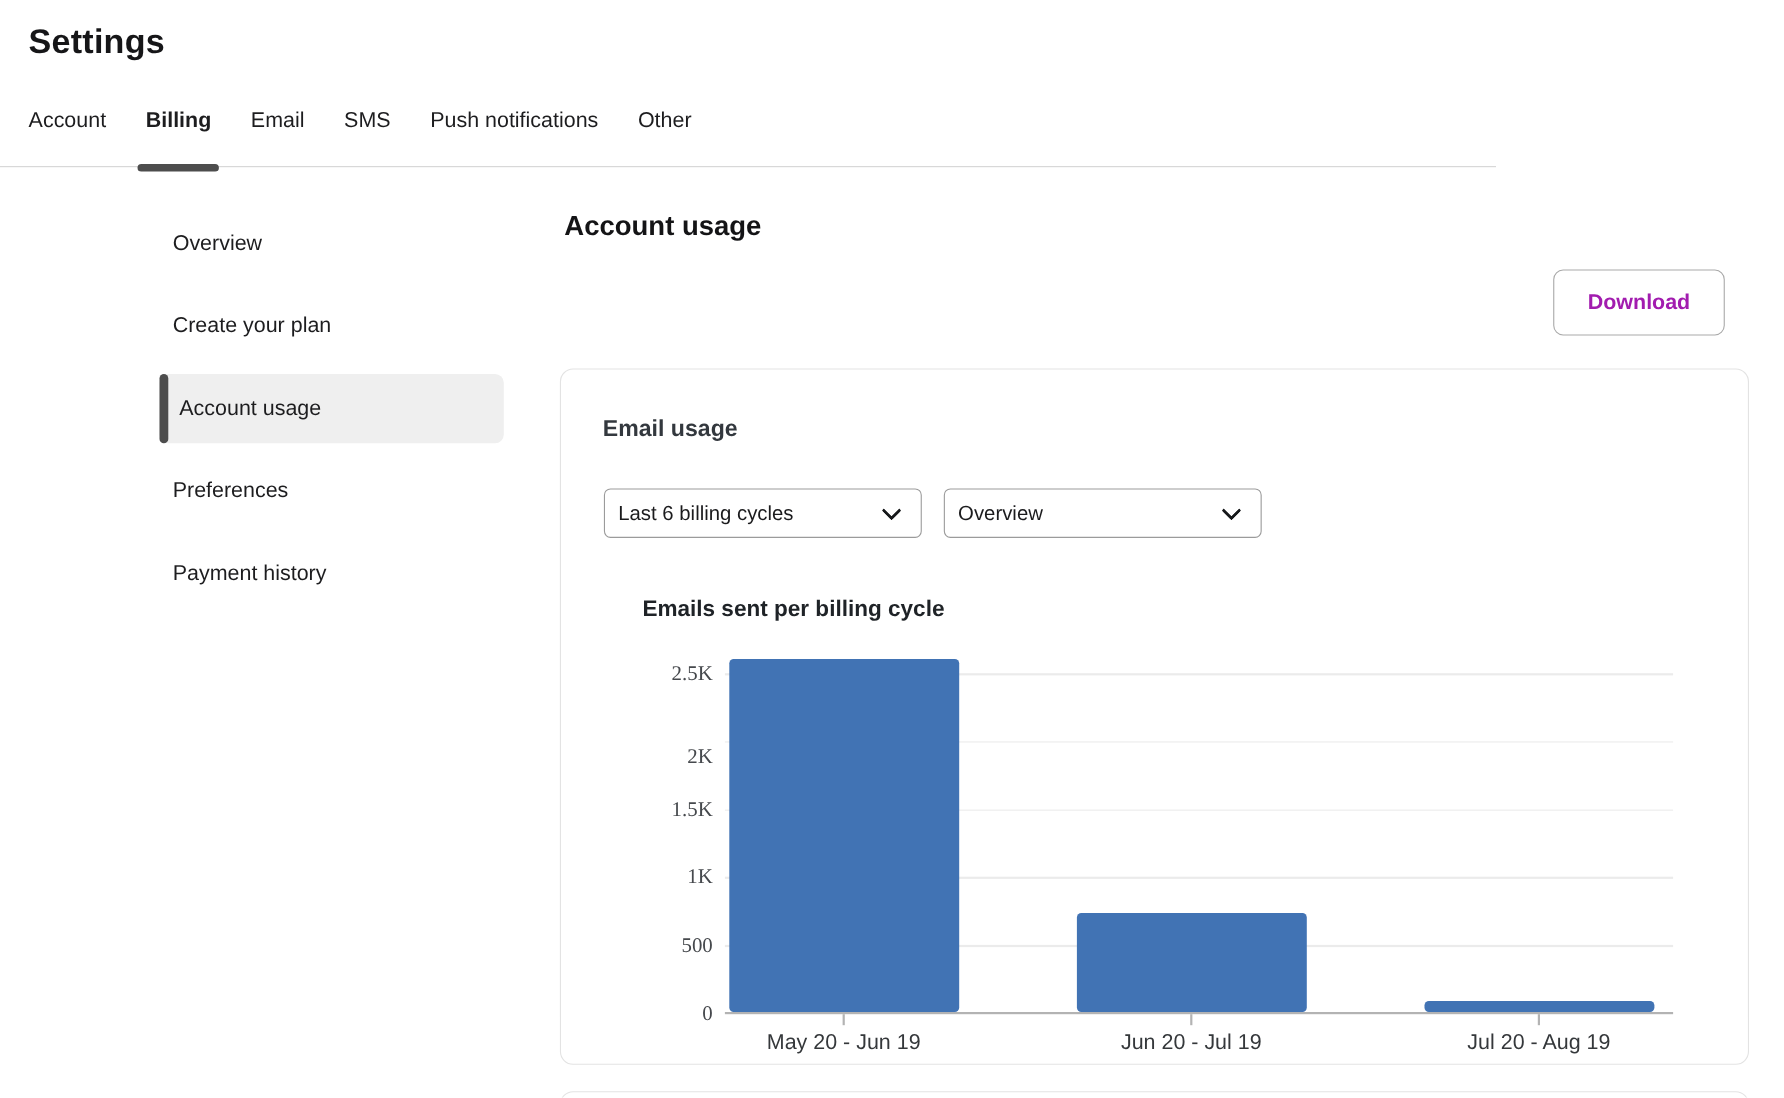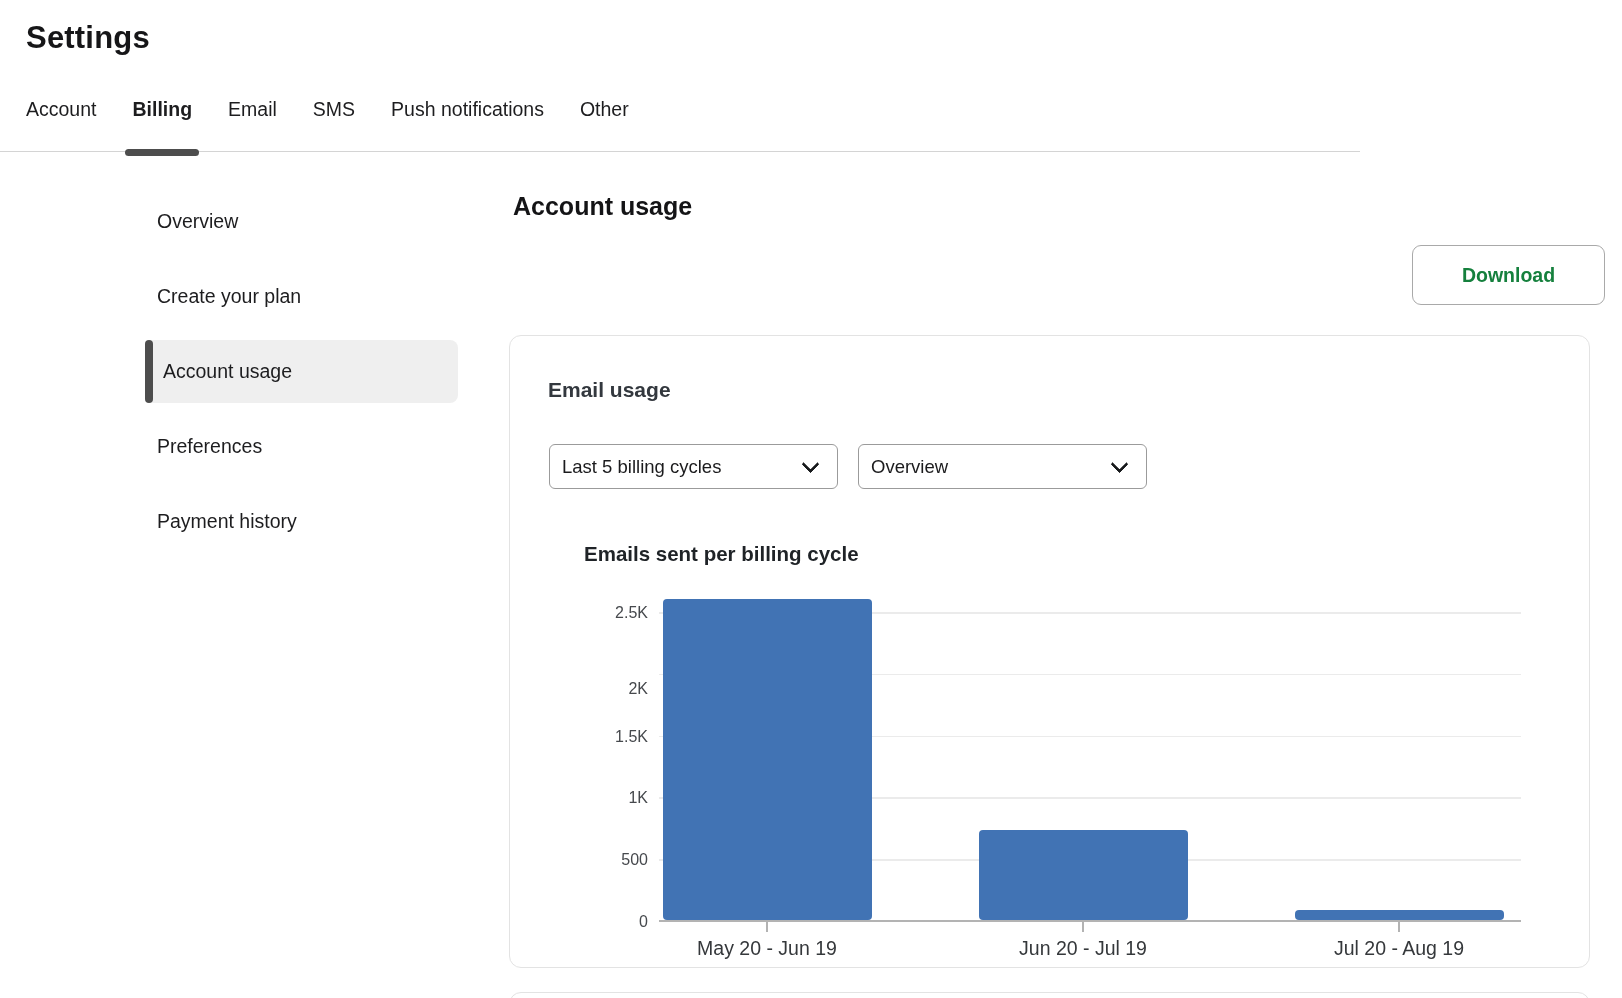--- a/index.html
+++ b/index.html
@@ -48,23 +48,23 @@
   
   .main-heading {
     position:absolute; left:513px; top:192px;
     font-size:25px; font-weight:700; color:#141416;
   }
   .main-desc {
     position:absolute; left:513px; top:243px; width:805px;
     font-size:19.5px; line-height:33px; color:#1b1b1d;
   }
   .download-btn {
-    position:absolute; left:1412px; top:245px; width:193px; height:60px;
+    position:absolute; left:1412px; top:245px; width:156px; height:60px;
     background:#ffffff; border:1.5px solid #a9a9a9; border-radius:9px;
-    font-size:19.5px; font-weight:600; color:#15803d;
+    font-size:19.5px; font-weight:600; color:#a21caf;
     display:flex; align-items:center; justify-content:center; cursor:pointer;
     font-family:inherit;
   }
 
   
   .usage-card {
     position:absolute; left:509px; top:335px; width:1081px; height:633px;
     border:1.5px solid #e3e3e3; border-radius:12px; background:#fff;
   }
   .card-title {
@@ -91,21 +91,21 @@
     position:absolute; left:74px; top:206px;
     font-size:20.5px; font-weight:700; color:#1f2327;
   }
   .plot {
     position:absolute; left:149px; top:245px; width:862px; height:341px;
     border-bottom:2px solid #b3b3b3;
   }
   .gridline { position:absolute; left:0; width:100%; height:1.5px; background:#ebebeb; }
   .ytick {
     position:absolute; right:100%; margin-right:11px; width:70px;
-    text-align:right; font-size:16px; color:#46494d; line-height:24px;
+    text-align:right; font-size:19px; color:#46494d; line-height:24px;font-family:Liberation Serif, serif;
   }
   .bar { position:absolute; bottom:0; width:209px; border-radius:4px; }
   .xtickmark { position:absolute; top:341px; width:2px; height:10px; background:#b3b3b3; }
   .xtick {
     position:absolute; top:355px; width:260px; text-align:center;
     font-size:19.5px; color:#35383b; line-height:24px; white-space:nowrap;
   }
 
   
   .next-card {
@@ -148,21 +148,21 @@
     </div>
   </div>
 
   <div class="main-heading">Account usage</div>
   <button class="download-btn">Download</button>
 
   <div class="usage-card">
     <div class="card-title">Email usage</div>
 
     <div class="select first">
-      <span>Last 5 billing cycles</span>
+      <span>Last 6 billing cycles</span>
       <span class="chev"></span>
     </div>
     <div class="select second">
       <span>Overview</span>
       <span class="chev"></span>
     </div>
 
     <div class="chart-title">Emails sent per billing cycle</div>
     <div class="plot" id="plot">
         <div class="ytick" style="top: 329px;">0</div>

